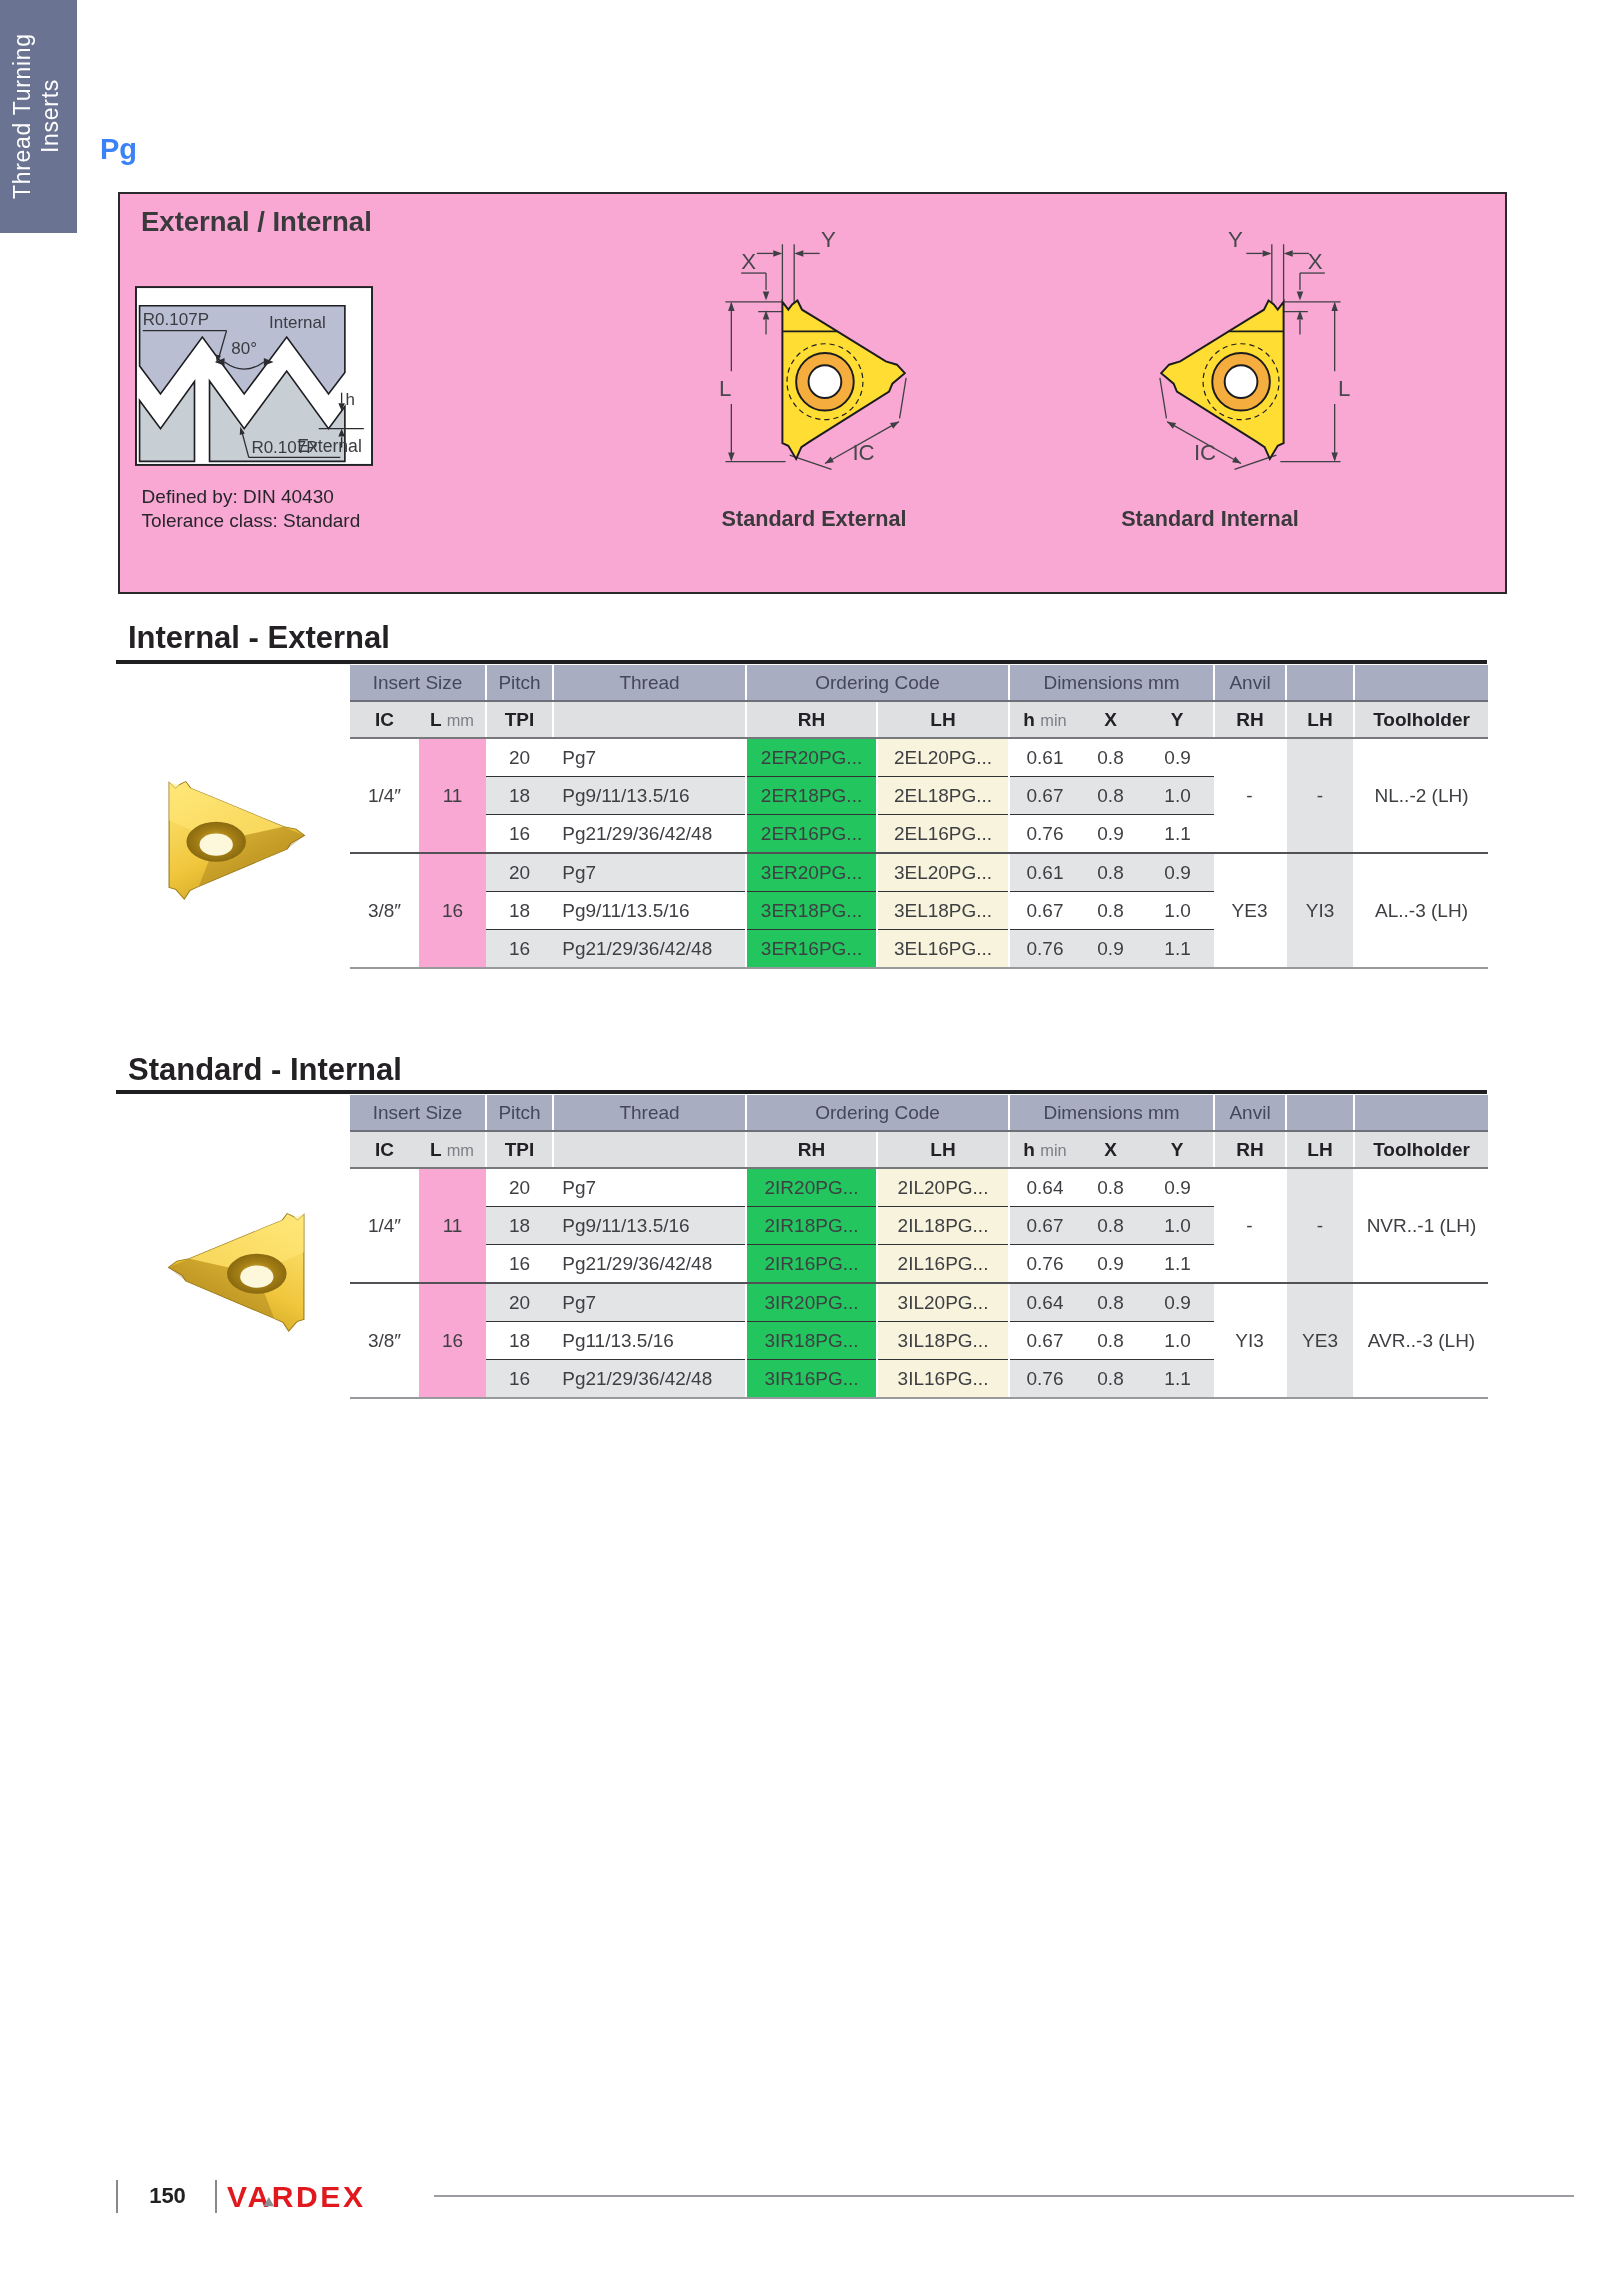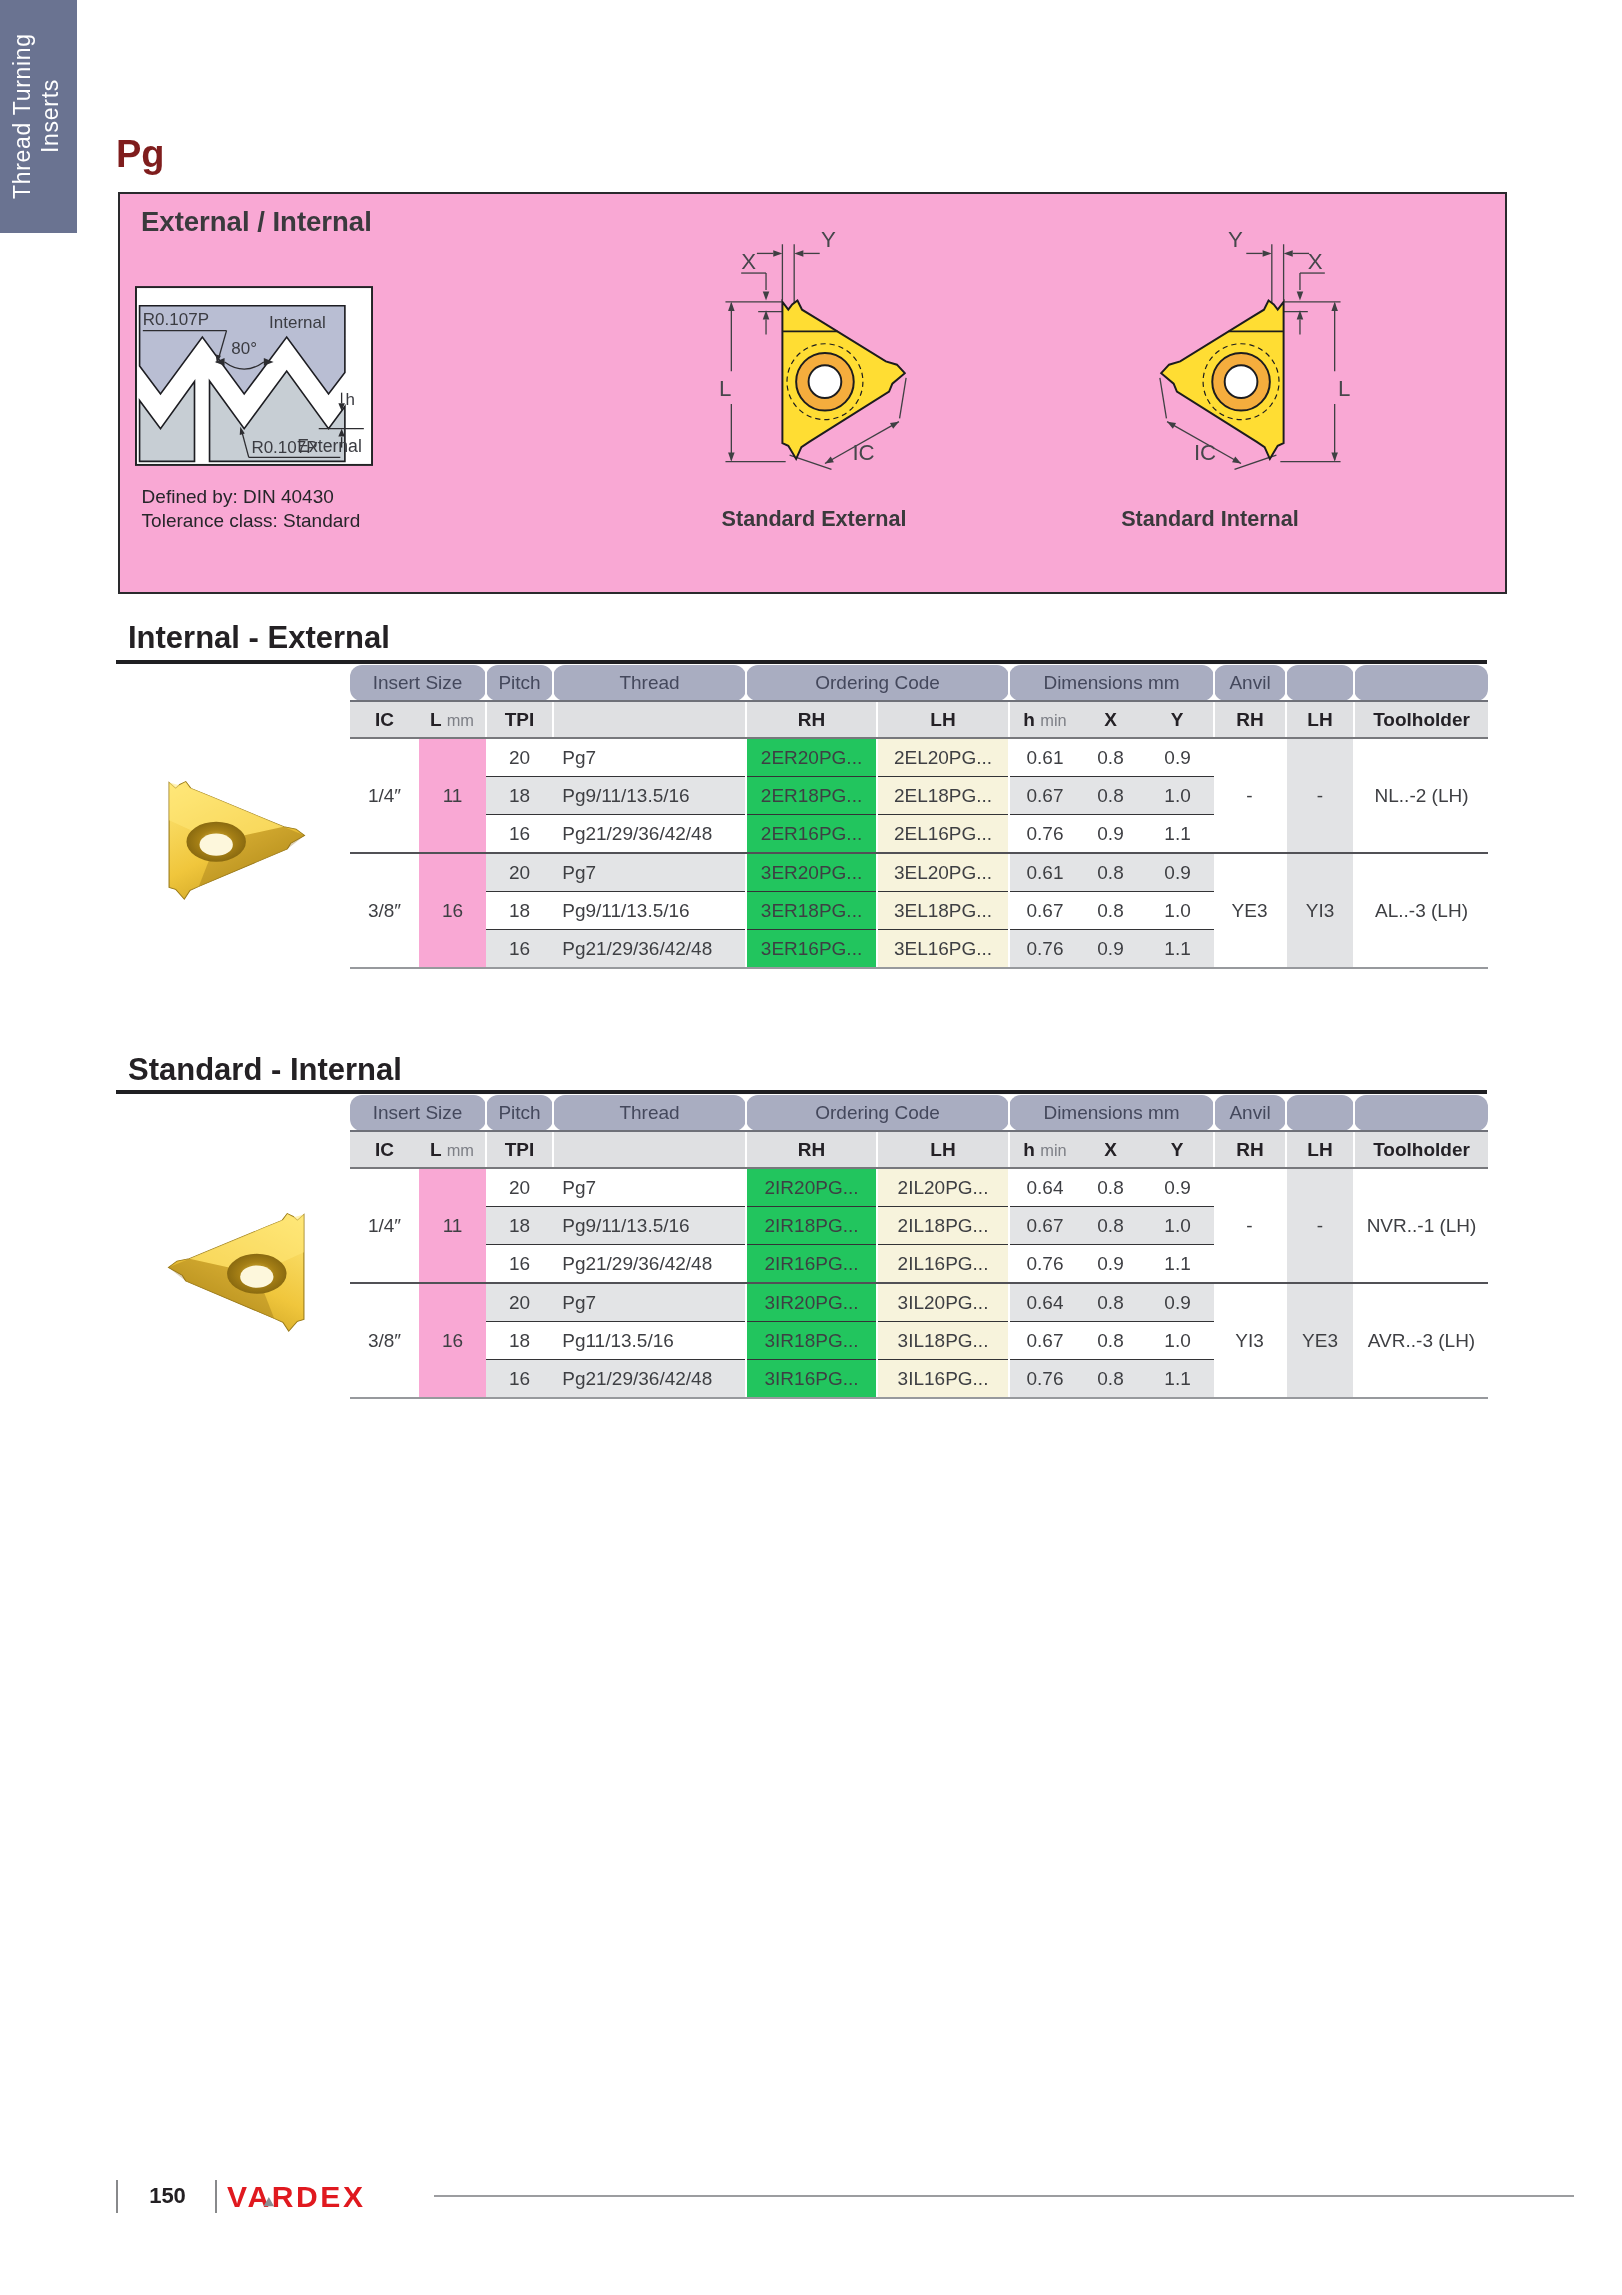--- a/index.html
+++ b/index.html
@@ -6,38 +6,38 @@
   .page { position:relative; width:1623px; height:2295px; background:#ffffff;
           font-family:"Liberation Sans", sans-serif; overflow:hidden; color:#3e3f43; }
   .abs { position:absolute; }
 
   
   .side-tab { left:0; top:0; width:77px; height:233px; background:#6a7391; }
   .vtext { position:absolute; top:0; height:233px; writing-mode:vertical-rl;
            transform:rotate(180deg); color:#ffffff; font-size:23px; line-height:1;
            text-align:center; letter-spacing:0.7px; }
 
-  .pg-title { left:116px; top:133px; font-size:38px; font-weight:700; color:#7f1d1d; }
+  .pg-title { left:100px; top:133px; font-size:29px; font-weight:700; color:#3b82f6; }
 
   
   .info-box { left:118px; top:192px; width:1389px; height:402px; border:2.6px solid #2a2a2d;
               background:#f9a8d4; box-sizing:border-box; }
   .ib-title { left:21px; top:11.8px; font-size:27.5px; font-weight:600; color:#3a3a3d; }
   .ib-note  { left:21.6px; font-size:19px; color:#26262a; }
   .diag-caption { width:196px; top:312px; text-align:center; font-size:21.6px; font-weight:700; color:#3a3a3c; }
 
   
   .sec-title { left:128px; font-size:31px; font-weight:700; color:#242124; }
   .rule { left:116px; width:1371px; height:3.9px; background:#1f1f22; }
 
   
   table.spec { position:absolute; left:350px; border-collapse:collapse; table-layout:fixed; width:1137px; }
   .spec th, .spec td { padding:0; text-align:center; vertical-align:middle; overflow:hidden; white-space:nowrap; }
   tr.hrow1 th { background:#a9adc1; color:#44485c; font-size:19px; font-weight:400;
-                height:35px; border-bottom:2px solid #6e7078;border-radius:12px; }
+                height:35px; border-bottom:2px solid #6e7078; }
   tr.hrow2 th { background:#dfe0e2; color:#242126; font-size:19px; font-weight:700;
                 height:35px; border-bottom:2px solid #77787c; }
   .unit { font-weight:400; color:#7d7f86; font-size:16.4px; }
   .spec td { font-size:19px; color:#3e3f43; height:37px; background:#ffffff; }
   td.lcol { background:#f9a8d4; }
   td.rh   { background:#22c55e; }
   td.lh   { background:#f7f3dc; }
   td.alh  { background:#e2e3e5; }
   td.zg   { background:#e3e4e6; }
   td.thr  { text-align:left; padding-left:9.2px; }

